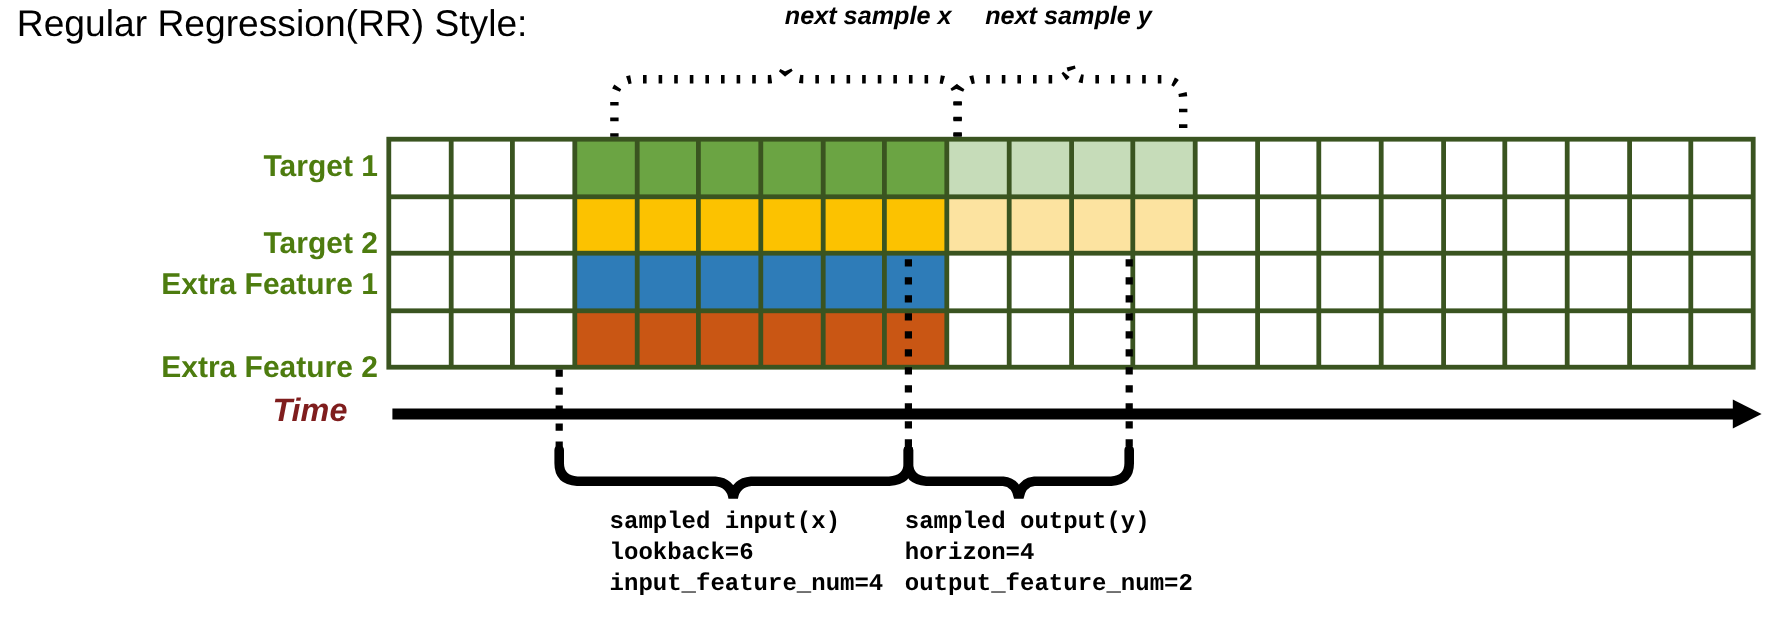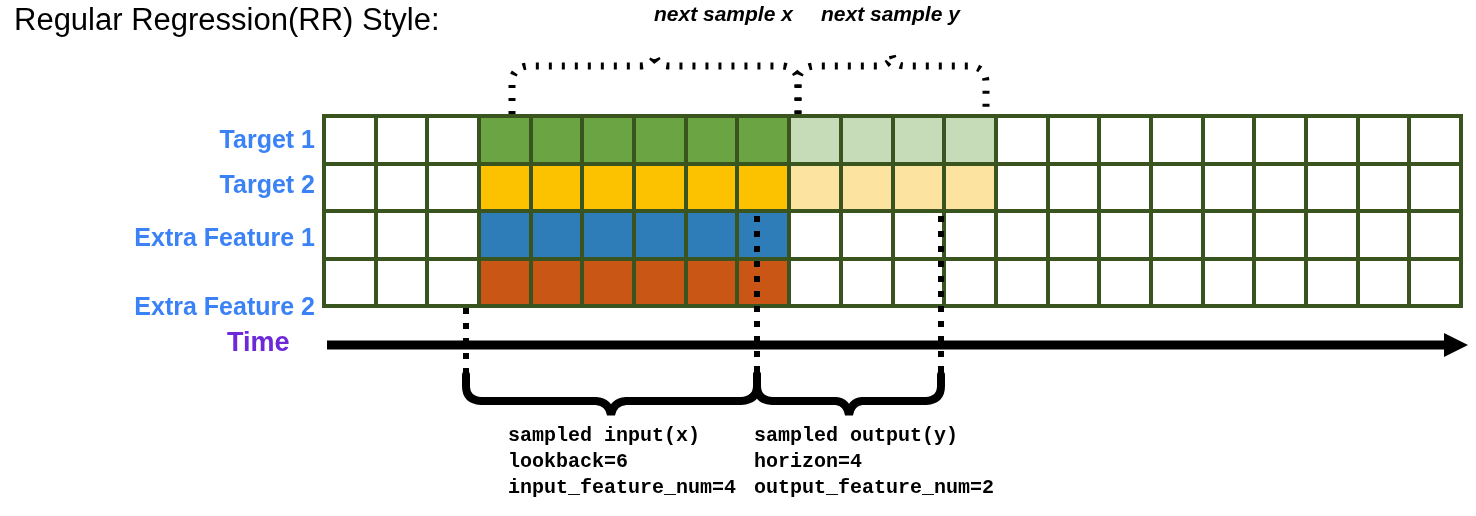--- a/index.html
+++ b/index.html
@@ -14,21 +14,21 @@
   .title{
     position:absolute;left:14px;top:2px;
     font-size:31px;font-weight:400;color:#000;
     letter-spacing:0px;white-space:nowrap;
   }
 
   
   .rowlabel{
     position:absolute;right:1161px;     
     text-align:right;white-space:nowrap;
-    font-size:25px;font-weight:bold;color:#3b82f6;
+    font-size:25px;font-weight:bold;color:#4d7c0f;
     line-height:1;
   }
 
   
   #grid{
     position:absolute;left:322px;top:114px;
     width:1141px;height:194px;
     background:#3a5420;              
     display:grid;
     grid-template-columns:repeat(22,1fr);
@@ -51,21 +51,21 @@
     font-size:21px;font-style:italic;font-weight:600;color:#000;
     white-space:nowrap;
   }
 
   
   #overlay{position:absolute;left:0;top:0;width:1476px;height:516px;pointer-events:none;}
 
   
   .timelabel{
     position:absolute;left:227px;top:327px;
-    font-size:27px;font-weight:bold;color:#6d28d9;white-space:nowrap;
+    font-size:27px;font-weight:bold;color:#7f1d1d;white-space:nowrap;font-style:italic;
   }
 
   
   .note{
     position:absolute;
     font-size:20px;font-weight:600;color:#000;
     line-height:1.30;white-space:nowrap;font-family:Liberation Mono, monospace;
   }
   .note div{display:block;}
 </style>
@@ -73,21 +73,21 @@
 <body>
 
 <div id="stage">
 
   <div class="title">Regular Regression(RR) Style:</div>
 
   <div class="toplabel" style="left:610px;margin-left:44px;">next sample x</div>
   <div class="toplabel" style="left:821px;font-style:italic;">next sample y</div>
 
   <div class="rowlabel" style="top:127px;">Target 1</div>
-  <div class="rowlabel" style="top:172px;text-align:right;">Target 2</div>
+  <div class="rowlabel" style="top:191px;text-align:right;">Target 2</div>
   <div class="rowlabel" style="top:225px;">Extra Feature 1</div>
   <div class="rowlabel" style="top:272px;margin-top:22px;">Extra Feature 2</div>
 
   <div id="grid">
       <div class="cell"></div>
       <div class="cell"></div>
       <div class="cell"></div>
       <div class="cell green"></div>
       <div class="cell green"></div>
       <div class="cell green"></div>

